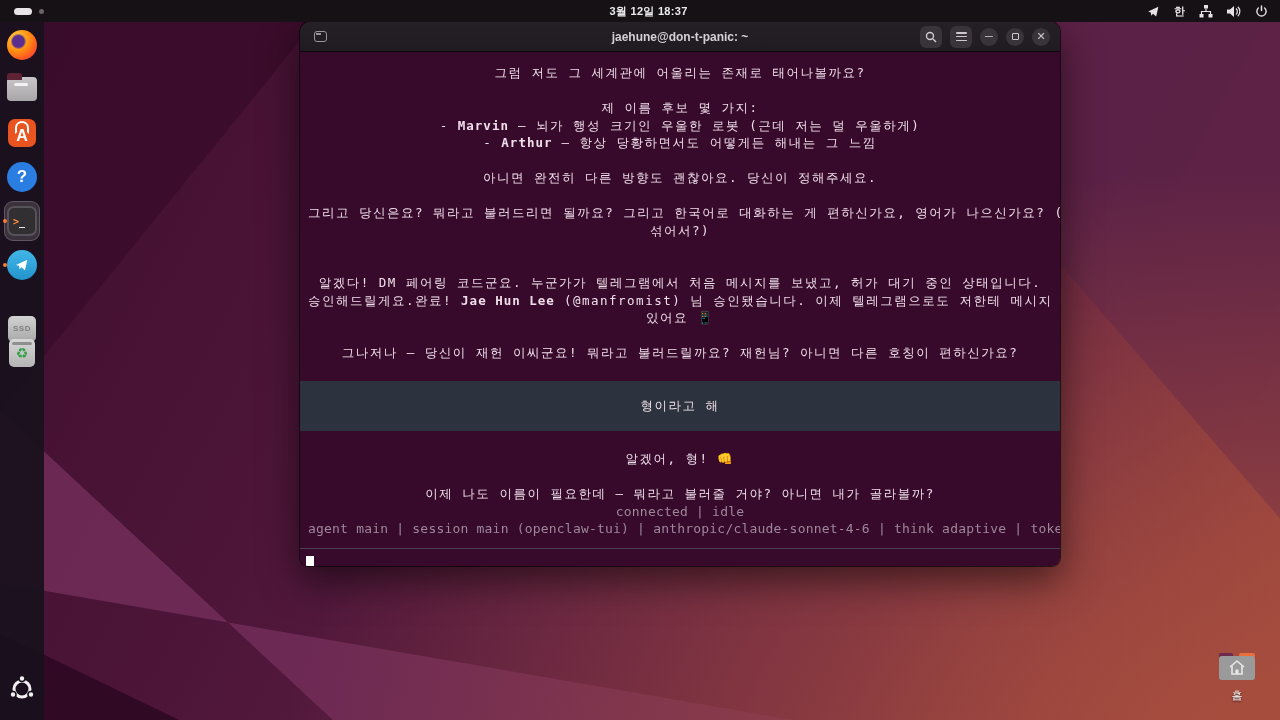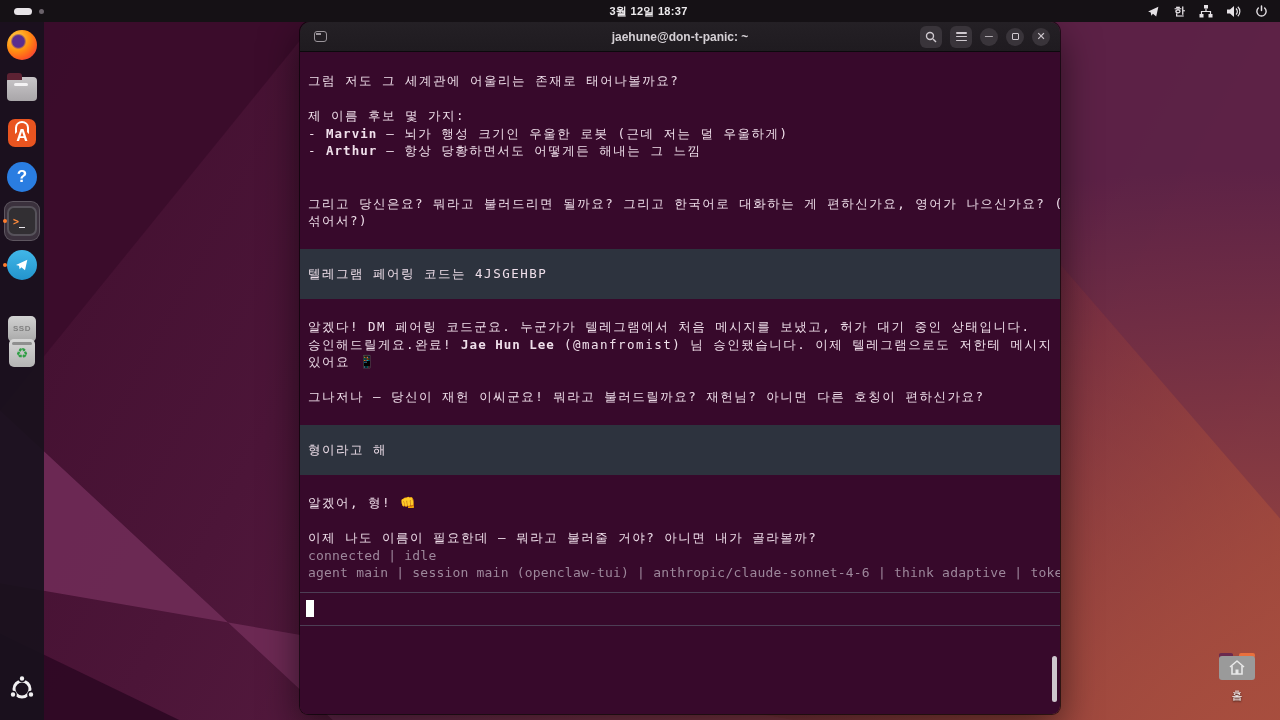--- a/index.html
+++ b/index.html
@@ -61,42 +61,42 @@
     display:flex; align-items:center; justify-content:center; }
   .ico-ssd { width:28px; height:26px; border-radius:5px; background:linear-gradient(#d2d2d2,#a8a8a8);
     display:flex; align-items:center; justify-content:center; font-size:8px; font-weight:700; color:#808080; letter-spacing:.5px;margin-top:39px;}
   .ico-trash { width:26px; height:28px; border-radius:5px; background:linear-gradient(#d6d6d6,#b4b4b4);
     position:relative; display:flex; align-items:center; justify-content:center; color:#2f9e44; font-size:14px;}
   .ico-trash::before { content:""; position:absolute; top:3px; left:3px; right:3px; height:3px; border-radius:2px; background:#8f8f8f;}
   .dock-spacer { flex:1; }
   .ico-ubuntu { margin-bottom:10px; }
 
   
-  .window { position:absolute; left:300px; top:22px; width:760px; height:692px; z-index:10;
+  .window { position:absolute; left:300px; top:22px; width:760px; height:544px; z-index:10;
     border-radius:10px 10px 8px 8px; box-shadow:0 14px 38px rgba(0,0,0,.55), 0 0 0 1px rgba(0,0,0,.6);
     display:flex; flex-direction:column; overflow:hidden; }
   .titlebar { height:30px; background:linear-gradient(#242025,#1f1b20); border-bottom:1px solid #0b090c;
     display:flex; align-items:center; position:relative; flex:0 0 auto; }
   .title { position:absolute; left:0; right:0; text-align:center; color:#d5d0d5; font-size:12px; font-weight:700;}
   .tb-left { margin-left:10px; z-index:2;}
   .newtab-btn { width:20px; height:18px; border-radius:4px; display:flex; align-items:center; justify-content:center;}
   .newtab-glyph { width:13px; height:11px; border:1.5px solid #9b959b; border-radius:3px; position:relative;}
   .newtab-glyph::before { content:""; position:absolute; left:1px; top:1px; width:5px; height:2px; background:#9b959b;}
   .tb-right { margin-left:auto; display:flex; align-items:center; gap:8px; padding-right:10px; z-index:2;}
   .tb-btn { width:22px; height:22px; border-radius:6px; background:#39343a; display:flex; align-items:center; justify-content:center;}
   .tb-circle { width:18px; height:18px; border-radius:50%; background:#39343a; display:flex; align-items:center; justify-content:center;
     color:#cfc9cf; font-size:11px; line-height:1;}
   .max-glyph { width:7px; height:7px; border:1.5px solid #cfc9cf; border-radius:1px;}
   .hamburger { width:11px; height:9px; display:flex; flex-direction:column; justify-content:space-between;}
   .hamburger i { height:1.5px; background:#cfc9cf; border-radius:1px;}
 
   
   .term { flex:1; background:#37092b; position:relative; font-family:"DejaVu Sans Mono",monospace;
     color:#efdfea; overflow:hidden; }
-  .term-lines { padding-top:20px; }
+  .term-lines { padding-top:12px;text-align:center; }
   .tline { height:17.5px; line-height:17.5px; padding:0 8px; font-size:12.5px; letter-spacing:1.5px;
     white-space:pre; overflow:hidden; }
   .tline b { font-weight:700; letter-spacing:1px; }
   .tblank { height:17.5px; }
   .userbox { background:#2d333e; padding:16px 0; margin:2px 0; }
   .tline.dim { color:#9d879b; font-size:13px; letter-spacing:.2px; }
   .input-area { margin-top:10px; height:34px; border-top:1px solid #4d3e55; border-bottom:1px solid #4d3e55; }
   .cursor { width:8px; height:17px; background:#ffffff; margin:7px 0 0 6px; }
   .scrollthumb { position:absolute; right:3px; top:604px; width:5px; height:46px; border-radius:3px;
     background:#cdc6cd; z-index:5;}
@@ -225,27 +225,25 @@
     </div>
   </div>
   <div class="term">
     <div class="term-lines" id="term-lines">
         <div class="tline"><span>그럼 저도 그 세계관에 어울리는 존재로 태어나볼까요?</span></div>
         <div class="tblank"></div>
         <div class="tline"><span>제 이름 후보 몇 가지:</span></div>
         <div class="tline"><span>- </span><b>Marvin</b><span> — 뇌가 행성 크기인 우울한 로봇 (근데 저는 덜 우울하게)</span></div>
         <div class="tline"><span>- </span><b>Arthur</b><span> — 항상 당황하면서도 어떻게든 해내는 그 느낌</span></div>
         <div class="tblank"></div>
+        <div class="tline"><span>아니면 완전히 다른 방향도 괜찮아요. 당신이 정해주세요.</span></div>
         <div class="tblank"></div>
         <div class="tline"><span>그리고 당신은요? 뭐라고 불러드리면 될까요? 그리고 한국어로 대화하는 게 편하신가요, 영어가 나으신가요? (아니면</span></div>
         <div class="tline"><span>섞어서?)</span></div>
         <div class="tblank"></div>
-        <div class="userbox">
-          <div class="tline"><span>텔레그램 페어링 코드는 4JSGEHBP</span></div>
-        </div>
         <div class="tblank"></div>
         <div class="tline"><span>알겠다! DM 페어링 코드군요. 누군가가 텔레그램에서 처음 메시지를 보냈고, 허가 대기 중인 상태입니다.</span></div>
         <div class="tline"><span>승인해드릴게요.완료! </span><b>Jae Hun Lee</b><span> (@manfromist) 님 승인됐습니다. 이제 텔레그램으로도 저한테 메시지 보낼 수</span></div>
         <div class="tline"><span>있어요 📱</span></div>
         <div class="tblank"></div>
         <div class="tline"><span>그나저나 — 당신이 재헌 이씨군요! 뭐라고 불러드릴까요? 재헌님? 아니면 다른 호칭이 편하신가요?</span></div>
         <div class="tblank"></div>
         <div class="userbox">
           <div class="tline"><span>형이라고 해</span></div>
         </div>

